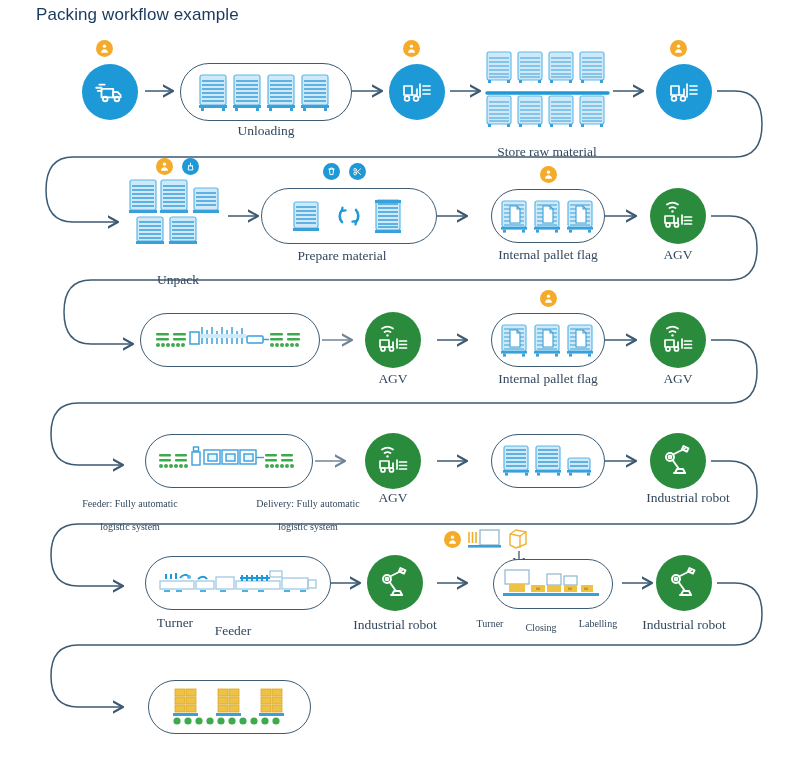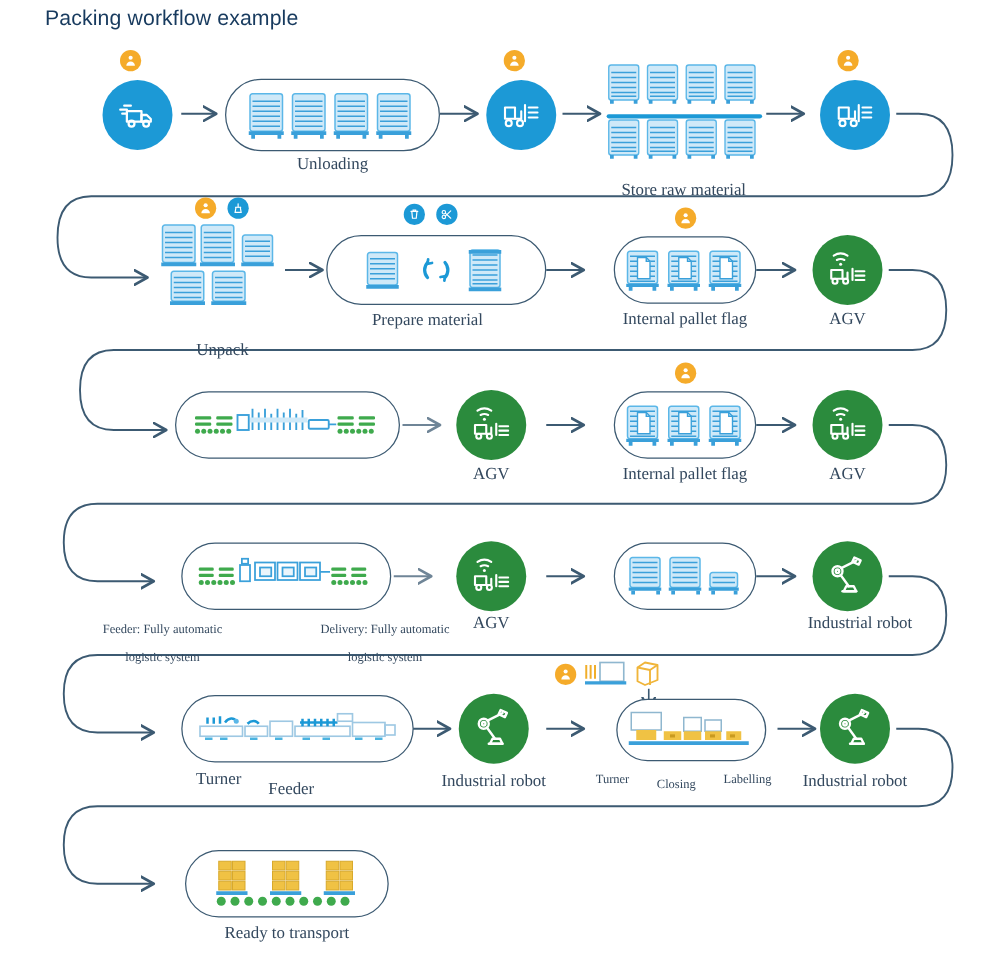--- a/index.html
+++ b/index.html
@@ -870,15 +870,14 @@
             <circle cx="58" cy="34" r="3.6"></circle>
             <circle cx="69" cy="34" r="3.6"></circle>
           <circle cx="80" cy="34" r="3.6"></circle>
             <circle cx="91" cy="34" r="3.6"></circle>
             <circle cx="102" cy="34" r="3.6"></circle>
           <circle cx="113" cy="34" r="3.6"></circle>
         </g>
       </g>
     </svg>
   </div>
-  <div class="caption" style="left:148px;top:738px;width:163px;">Ready to transport</div>
 
 </div>
 
 </body></html>

